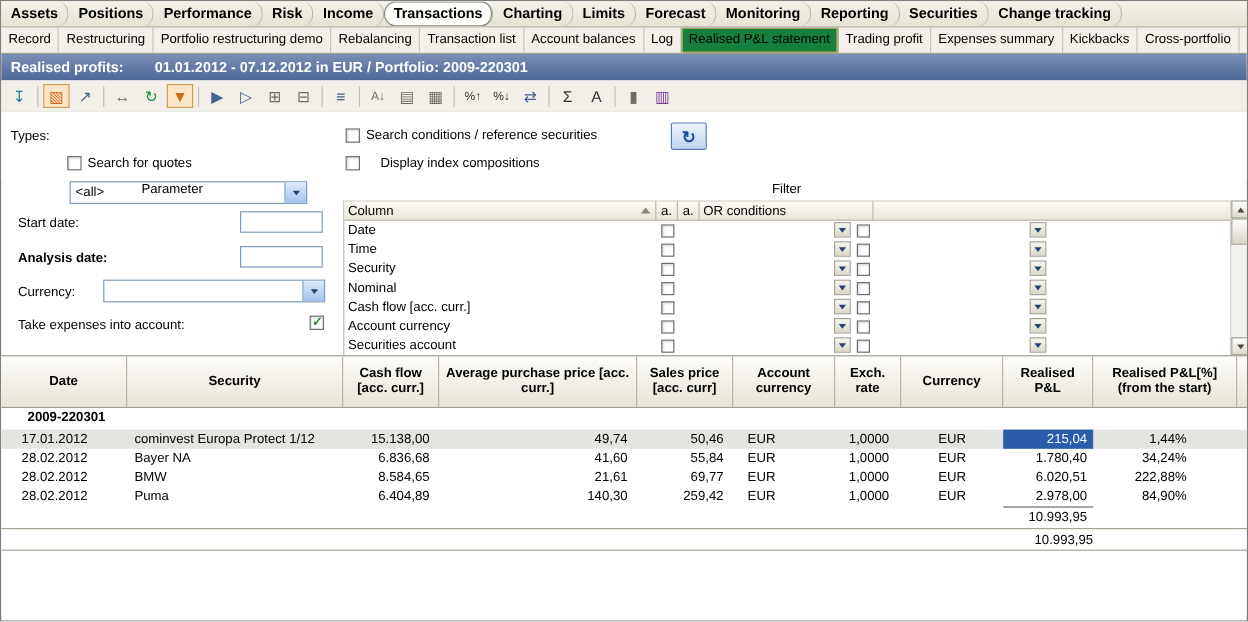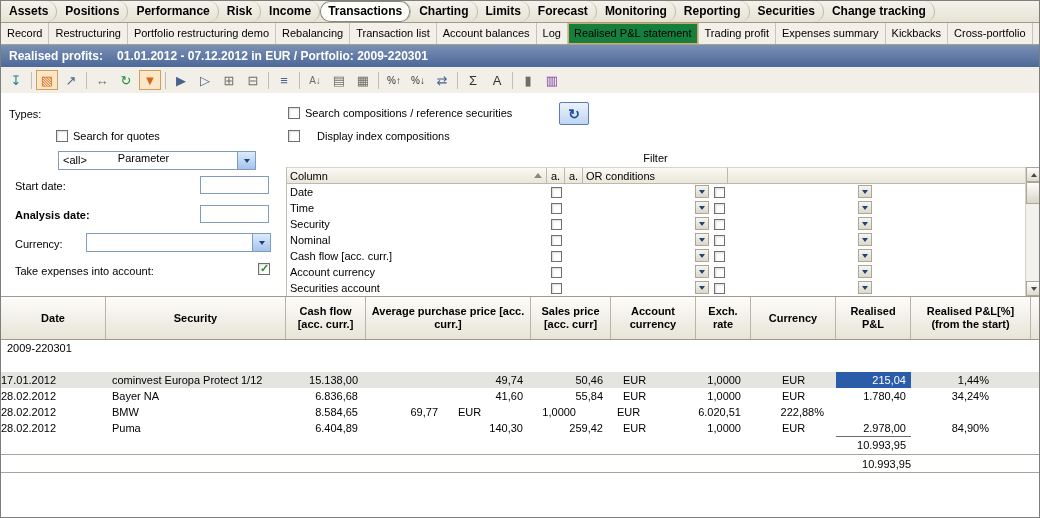--- a/index.html
+++ b/index.html
@@ -14,21 +14,21 @@
 
   
   .subtabs{display:flex;height:21px;background:#f2f0e8;border-bottom:1px solid #a5a295;
            font-size:11px;white-space:nowrap;overflow:hidden;}
   .st{padding:0 6px;line-height:20px;border-right:1px solid #c8c5b8;cursor:default;}
   .st.selected{background:#15803d;box-shadow:inset 0 0 0 1px #d9a75f;}
 
   
   .titlebar{height:22px;background:linear-gradient(#7a90b5,#4c6898);color:#fff;font-weight:bold;
             font-size:12px;line-height:22px;padding-left:8px;white-space:nowrap;}
-  .titlebar .tv{margin-left:14px;font-weight:bold;}
+  .titlebar .tv{margin-left:26px;font-weight:bold;}
 
   
   .toolbar{display:flex;align-items:center;height:26px;background:#f1efe8;border-bottom:1px solid #c2bfb2;padding:0 3px;}
   .ticon{width:22px;height:20px;margin:0 1px;display:flex;align-items:center;justify-content:center;
          font-size:13px;color:#49618d;cursor:default;}
   .ticon.pressed{background:#fce6c8;border:1px solid #cfa05a;width:20px;height:18px;}
   .tsep{width:1px;height:17px;background:#c2bfb2;margin:0 3px;}
   .ic-teal{color:#1f7f8f}.ic-green{color:#1f8f3f}.ic-orange{color:#d2691e}
   .ic-gray{color:#6e6e66}.ic-dark{color:#333}.ic-multi{color:#7a3fa0}
   .fs10{font-size:10px}
@@ -88,25 +88,25 @@
 
   
   #maintable{position:absolute;top:295px;left:0;width:1040px;background:#fff;}
   .thead{display:flex;height:44px;background:linear-gradient(#fdfcf9,#e7e4d7);
          border-top:1px solid #9e9b8e;border-bottom:1px solid #9e9b8e;box-sizing:border-box;}
   .th{box-sizing:border-box;border-right:1px solid #b8b5a8;display:flex;align-items:center;justify-content:center;
       text-align:center;font-weight:bold;line-height:13px;padding:1px 3px;}
   .th.fill{flex:1;border-right:none;}
   .w0{width:105px}.w1{width:180px}.w2{width:80px}.w3{width:165px}.w4{width:80px}
   .w5{width:85px}.w6{width:55px}.w7{width:85px}.w8{width:75px}.w9{width:120px}
-  .grouprow{height:32px;line-height:16px;font-weight:normal;padding-left:6px;}
+  .grouprow{height:18px;line-height:16px;font-weight:bold;padding-left:22px;}
   .trow{display:flex;height:16px;line-height:16px;}
   .trow.selrow{background:#e4e4e0;}
   .td{box-sizing:border-box;overflow:hidden;white-space:nowrap;}
-  .c0{width:105px;}
+  .c0{width:105px;padding-left:17px}
   .c1{width:180px;padding-left:6px}
   .c2{width:80px;text-align:right;padding-right:8px}
   .c3{width:165px;text-align:right;padding-right:8px}
   .c4{width:80px;text-align:right;padding-right:8px}
   .c5{width:85px;padding-left:12px}
   .c6{width:55px;text-align:right;padding-right:10px}
   .c7{width:85px;text-align:center}
   .c8{width:75px;text-align:right;padding-right:5px}
   .c9{width:120px;text-align:right;padding-right:42px}
   .selcell{background:#2a5caa;color:#fff;}
@@ -195,21 +195,21 @@
       <div class="cbtn">
           <div class="tri-down"></div>
         </div>
     </div>
     <div class="cbrow" style="left:55px;top:37px;">
       <div class="cbx"></div>
       <span>Search for quotes</span>
     </div>
     <div class="cbrow" style="left:287px;top:14px;">
       <div class="cbx"></div>
-      <span>Search compositions / reference securities</span>
+      <span>Search conditions / reference securities</span>
     </div>
     <div class="cbrow" style="left:287px;top:37px;gap:17px;">
       <div class="cbx"></div>
       <span>Display index compositions</span>
     </div>
     <div class="refreshbtn">
       <span>↻</span>
     </div>
   </div>
 
@@ -425,20 +425,21 @@
       <div class="td c5">EUR</div>
       <div class="td c6">1,0000</div>
       <div class="td c7">EUR</div>
       <div class="td c8">1.780,40</div>
       <div class="td c9">34,24%</div>
     </div>
     <div class="trow">
       <div class="td c0">28.02.2012</div>
       <div class="td c1">BMW</div>
       <div class="td c2">8.584,65</div>
+      <div class="td c3">21,61</div>
       <div class="td c4">69,77</div>
       <div class="td c5">EUR</div>
       <div class="td c6">1,0000</div>
       <div class="td c7">EUR</div>
       <div class="td c8">6.020,51</div>
       <div class="td c9">222,88%</div>
     </div>
     <div class="trow">
       <div class="td c0">28.02.2012</div>
       <div class="td c1">Puma</div>

